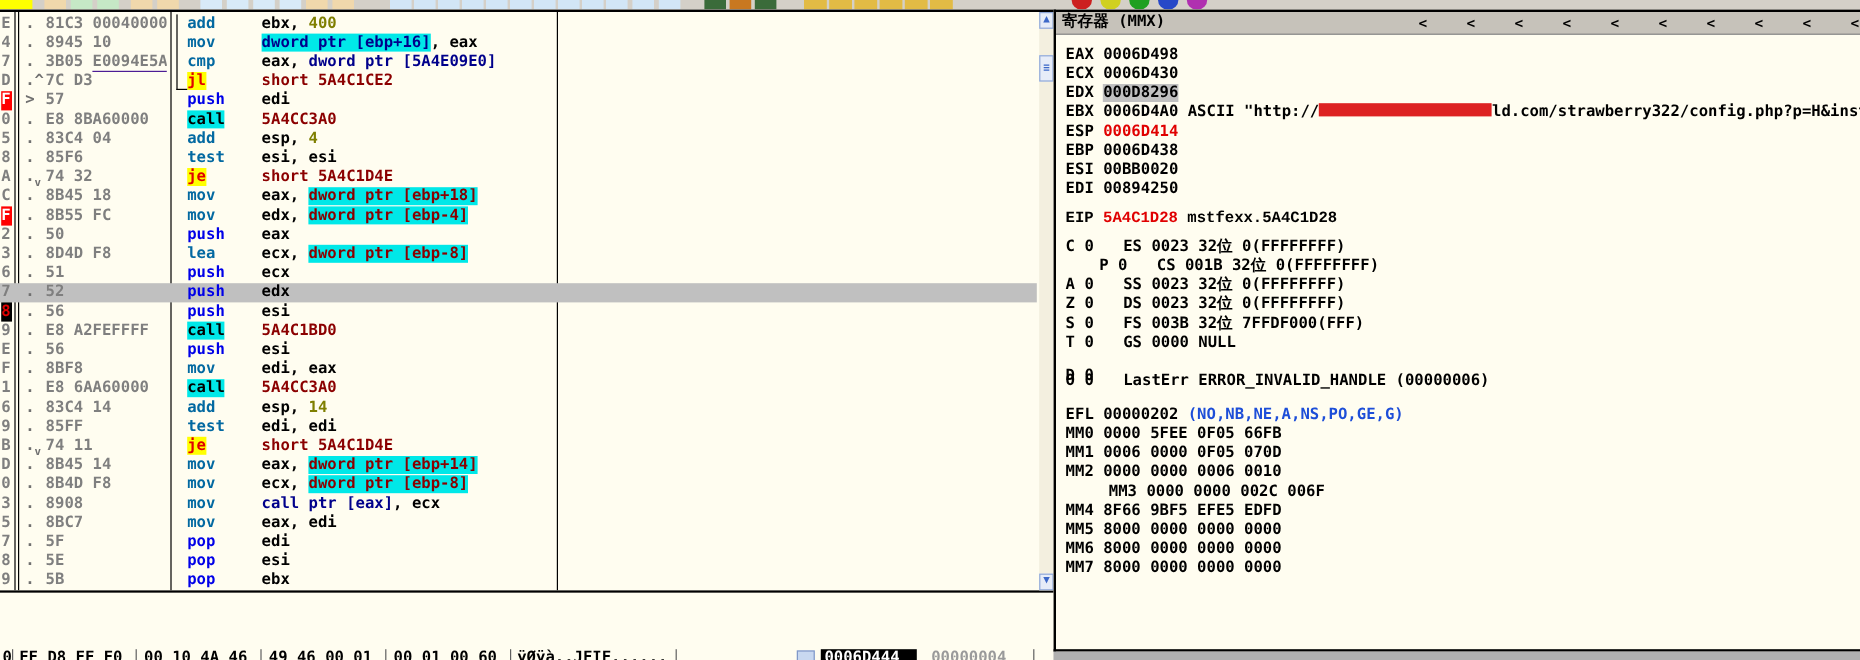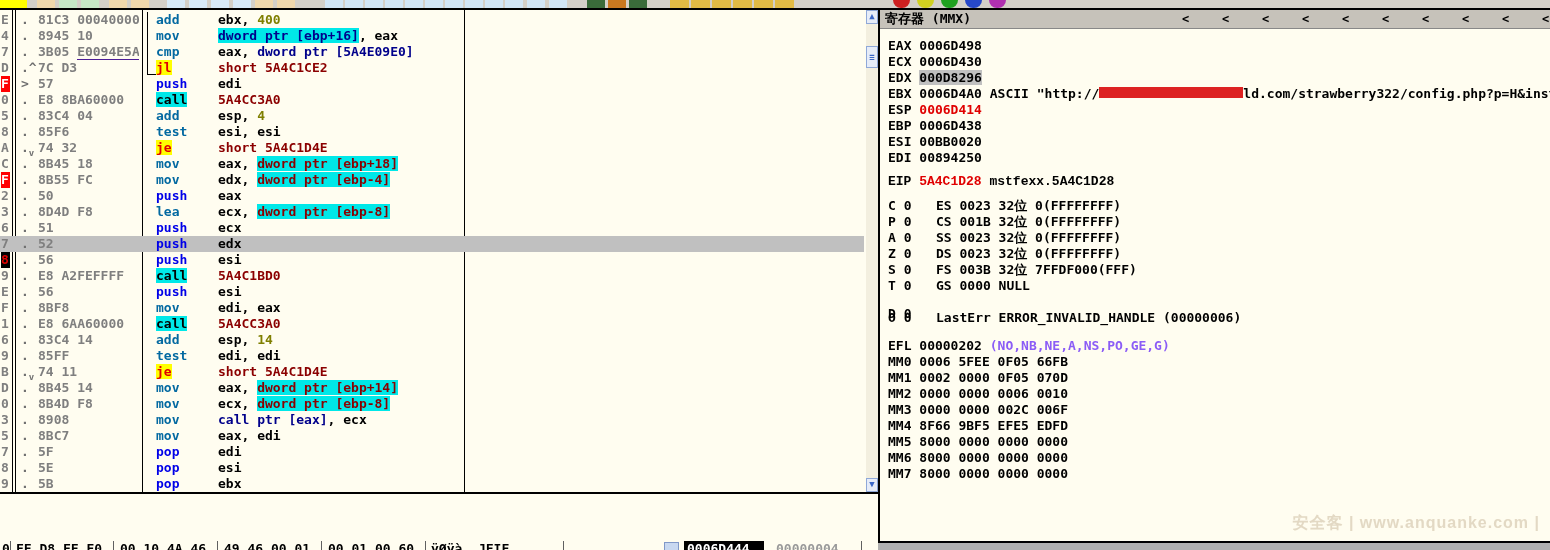--- a/index.html
+++ b/index.html
@@ -51,21 +51,21 @@
   
   #regs{position:absolute;left:878px;top:8px;width:672px;height:535px;background:#fffdf0;
     border-left:2px solid #000;border-top:2px solid #000;border-bottom:2px solid #000;box-sizing:border-box;overflow:hidden;}
   #reghead{position:absolute;left:0;top:0;right:0;height:18px;background:#c6c2ba;border-bottom:1px solid #888;}
   #regtitle{position:absolute;left:5px;top:1px;}
   .chev{position:absolute;top:1px;color:#000;font-size:12px;}
   .rrow{position:absolute;left:8px;white-space:pre;height:16px;}
   .rlab{color:#000;}
   .rval-red{color:#e00000;}
   .rval-sel{background:#c0c0c0;}
-  .gray{color:#8b5cf6;}
+  .gray{color:#1d4ed8;}
   #redact{display:inline-block;width:144px;height:11px;background:#dd2222;vertical-align:baseline;}
   #watermark{position:absolute;right:10px;top:505px;font-family:"Liberation Sans",sans-serif;
     font-size:16px;font-weight:bold;color:#e3d9c4;letter-spacing:1px;}
   #botgray{position:absolute;left:878px;top:543px;width:672px;height:7px;background:#b0b0b0;}
 </style>
 </head>
 <body>
 
 <div id="screen">
 
@@ -185,35 +185,34 @@
         <div class="rrow" style="top: 28px;"><span class="rlab">EAX </span><span>0006D498</span></div>
         <div class="rrow" style="top: 44px;"><span class="rlab">ECX </span><span>0006D430</span></div>
         <div class="rrow" style="top: 60px;"><span class="rlab">EDX </span><span class="rval-sel">000D8296</span></div>
         <div class="rrow" style="top: 76px;"><span class="rlab">EBX </span><span>0006D4A0</span><span> ASCII "http://</span><span id="redact"></span><span>ld.com/strawberry322/config.php?p=H&amp;inst=79</span></div>
         <div class="rrow" style="top: 92px;"><span class="rlab">ESP </span><span class="rval-red">0006D414</span></div>
         <div class="rrow" style="top: 108px;"><span class="rlab">EBP </span><span>0006D438</span></div>
         <div class="rrow" style="top: 124px;"><span class="rlab">ESI </span><span>00BB0020</span></div>
         <div class="rrow" style="top: 140px;"><span class="rlab">EDI </span><span>00894250</span></div>
         <div class="rrow" style="top: 164px; font-family: Liberation Mono, monospace;"><span class="rlab">EIP </span><span class="rval-red">5A4C1D28</span><span> mstfexx.5A4C1D28</span></div>
         <div class="rrow" style="top: 188px;"><span style="display: inline-block; width: 48px;">C 0</span><span>ES 0023 32位 0(FFFFFFFF)</span></div>
-        <div class="rrow" style="top: 204px;"><span style="display: inline-block; width: 48px;">P 0</span><span>CS 001B 32位 0(FFFFFFFF)</span></div>
+        <div class="rrow" style="top: 204px; margin-left: 28px;"><span style="display: inline-block; width: 48px;">P 0</span><span>CS 001B 32位 0(FFFFFFFF)</span></div>
         <div class="rrow" style="top: 220px;"><span style="display: inline-block; width: 48px;">A 0</span><span>SS 0023 32位 0(FFFFFFFF)</span></div>
         <div class="rrow" style="top: 236px;"><span style="display: inline-block; width: 48px;">Z 0</span><span>DS 0023 32位 0(FFFFFFFF)</span></div>
         <div class="rrow" style="top: 252px;"><span style="display: inline-block; width: 48px;">S 0</span><span>FS 003B 32位 7FFDF000(FFF)</span></div>
         <div class="rrow" style="top: 268px;"><span style="display: inline-block; width: 48px;">T 0</span><span>GS 0000 NULL</span></div>
         <div class="rrow" style="top: 296px;"><span style="display: inline-block; width: 48px;">D 0</span></div>
         <div class="rrow" style="top: 300px;"><span style="display: inline-block; width: 48px;">O 0</span><span>LastErr ERROR_INVALID_HANDLE (00000006)</span></div>
         <div class="rrow" style="top: 328px;"><span>EFL 00000202 </span><span class="gray">(NO,NB,NE,A,NS,PO,GE,G)</span></div>
-        <div class="rrow" style="top: 344px;"><span class="rlab">MM0 </span><span>0006 5FEE 0F05 66FB</span></div>
-        <div class="rrow" style="top: 360px;"><span class="rlab">MM1 </span><span>0002 0000 0F05 070D</span></div>
+        <div class="rrow" style="top: 344px;"><span class="rlab">MM0 </span><span>0000 5FEE 0F05 66FB</span></div>
+        <div class="rrow" style="top: 360px;"><span class="rlab">MM1 </span><span>0006 0000 0F05 070D</span></div>
         <div class="rrow" style="top: 376px;"><span class="rlab">MM2 </span><span>0000 0000 0006 0010</span></div>
-        <div class="rrow" style="top: 392px;"><span class="rlab">MM3 </span><span>0000 0000 002C 006F</span></div>
+        <div class="rrow" style="top: 392px; margin-left: 36px;"><span class="rlab">MM3 </span><span>0000 0000 002C 006F</span></div>
         <div class="rrow" style="top: 408px;"><span class="rlab">MM4 </span><span>8F66 9BF5 EFE5 EDFD</span></div>
         <div class="rrow" style="top: 424px; text-align: center;"><span class="rlab">MM5 </span><span>8000 0000 0000 0000</span></div>
         <div class="rrow" style="top: 440px;"><span class="rlab">MM6 </span><span>8000 0000 0000 0000</span></div>
         <div class="rrow" style="top: 456px;"><span class="rlab">MM7 </span><span>8000 0000 0000 0000</span></div>
       </div>
-    <div id="watermark">安全客 | www.anquanke.com |</div>
   </div>
 
   <div id="botgray"></div>
 
 </div>
 
 </body></html>

